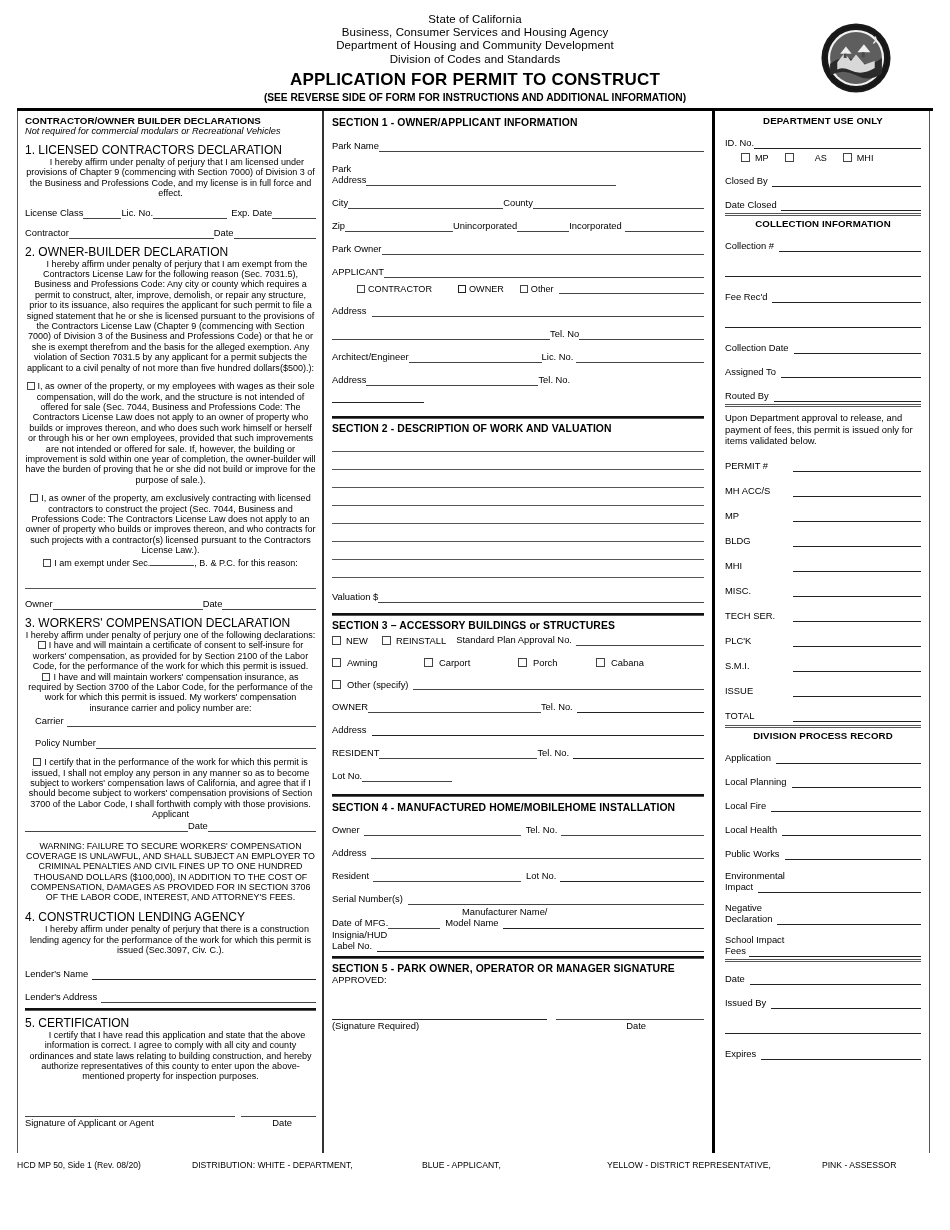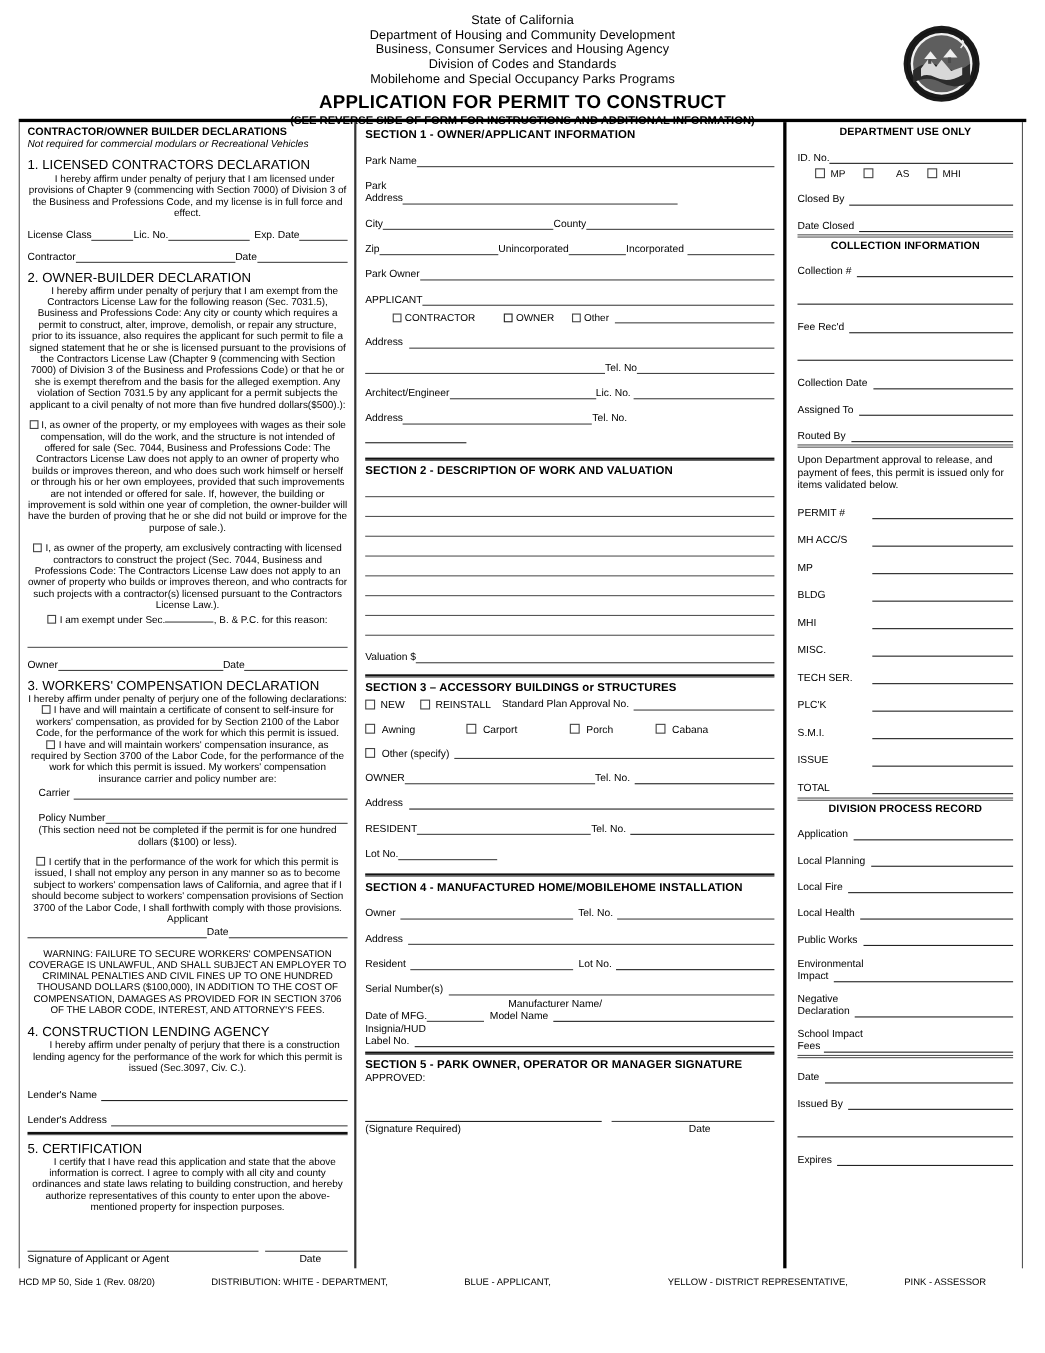--- a/index.html
+++ b/index.html
@@ -107,24 +107,23 @@
   .footer .f3 { width: 185px; }
   .footer .f4 { width: 215px; }
 </style>
 </head>
 <body>
 
 <div class="page">
 
   <div class="header">
     <div class="hdr-line">State of California</div>
+    <div class="hdr-line">Business, Consumer Services and Housing Agency</div>
     <div class="hdr-line">Department of Housing and Community Development</div>
-    <div class="hdr-line">Business, Consumer Services and Housing Agency</div>
     <div class="hdr-line">Division of Codes and Standards</div>
-    <div class="hdr-line">Mobilehome and Special Occupancy Parks Programs</div>
     <div class="hdr-title">APPLICATION FOR PERMIT TO CONSTRUCT</div>
     <div class="hdr-sub">(SEE REVERSE SIDE OF FORM FOR INSTRUCTIONS AND ADDITIONAL INFORMATION)</div>
 
     <div class="seal">
       <svg viewBox="0 0 100 100" width="72" height="72" aria-hidden="true">
         <circle cx="50" cy="50" r="48" fill="#1a1a1a"></circle>
         <circle cx="50" cy="50" r="39" fill="#f2f2f2"></circle>
         <circle cx="50" cy="50" r="36" fill="#5e5e5e"></circle>
         <path d="M14 58 Q32 44 50 54 Q68 64 86 50 L86 72 Q68 84 50 74 Q32 64 14 74 Z" fill="#2b2b2b"></path>
         <path d="M24 56 l10 -13 l9 11 l7 -9 l12 14 l14 -5 l0 10 q-18 11 -34 3 q-10 -5 -18 -1 z" fill="#d8d8d8"></path>
@@ -199,21 +198,20 @@
         </div>
 
         <div class="fieldrow" style="margin-top:2px;padding-left:10px">
           <span class="lbl">Carrier</span>
           <span class="rule grow" style="margin-left:3px"></span>
         </div>
         <div class="fieldrow" style="margin-top:10px;padding-left:10px">
           <span class="lbl">Policy Number</span>
           <span class="rule grow"></span>
         </div>
-        <div class="para">(This section need not be completed if the permit is for one hundred dollars ($100) or less).</div>
 
         <div class="para" style="margin-top:8px">
           <span class="cb"></span><span>I certify that in the performance of the work for which this permit is issued, I shall not employ any person in any manner so as to become subject to workers' compensation laws of California, and agree that if I should become subject to workers' compensation provisions of Section 3700 of the Labor Code, I shall forthwith comply with those provisions.</span>
         </div>
         <div class="para">Applicant</div>
         <div class="fieldrow">
           <span class="rule" style="width:163px"></span>
           <span class="lbl">Date</span>
           <span class="rule grow"></span>
         </div>

